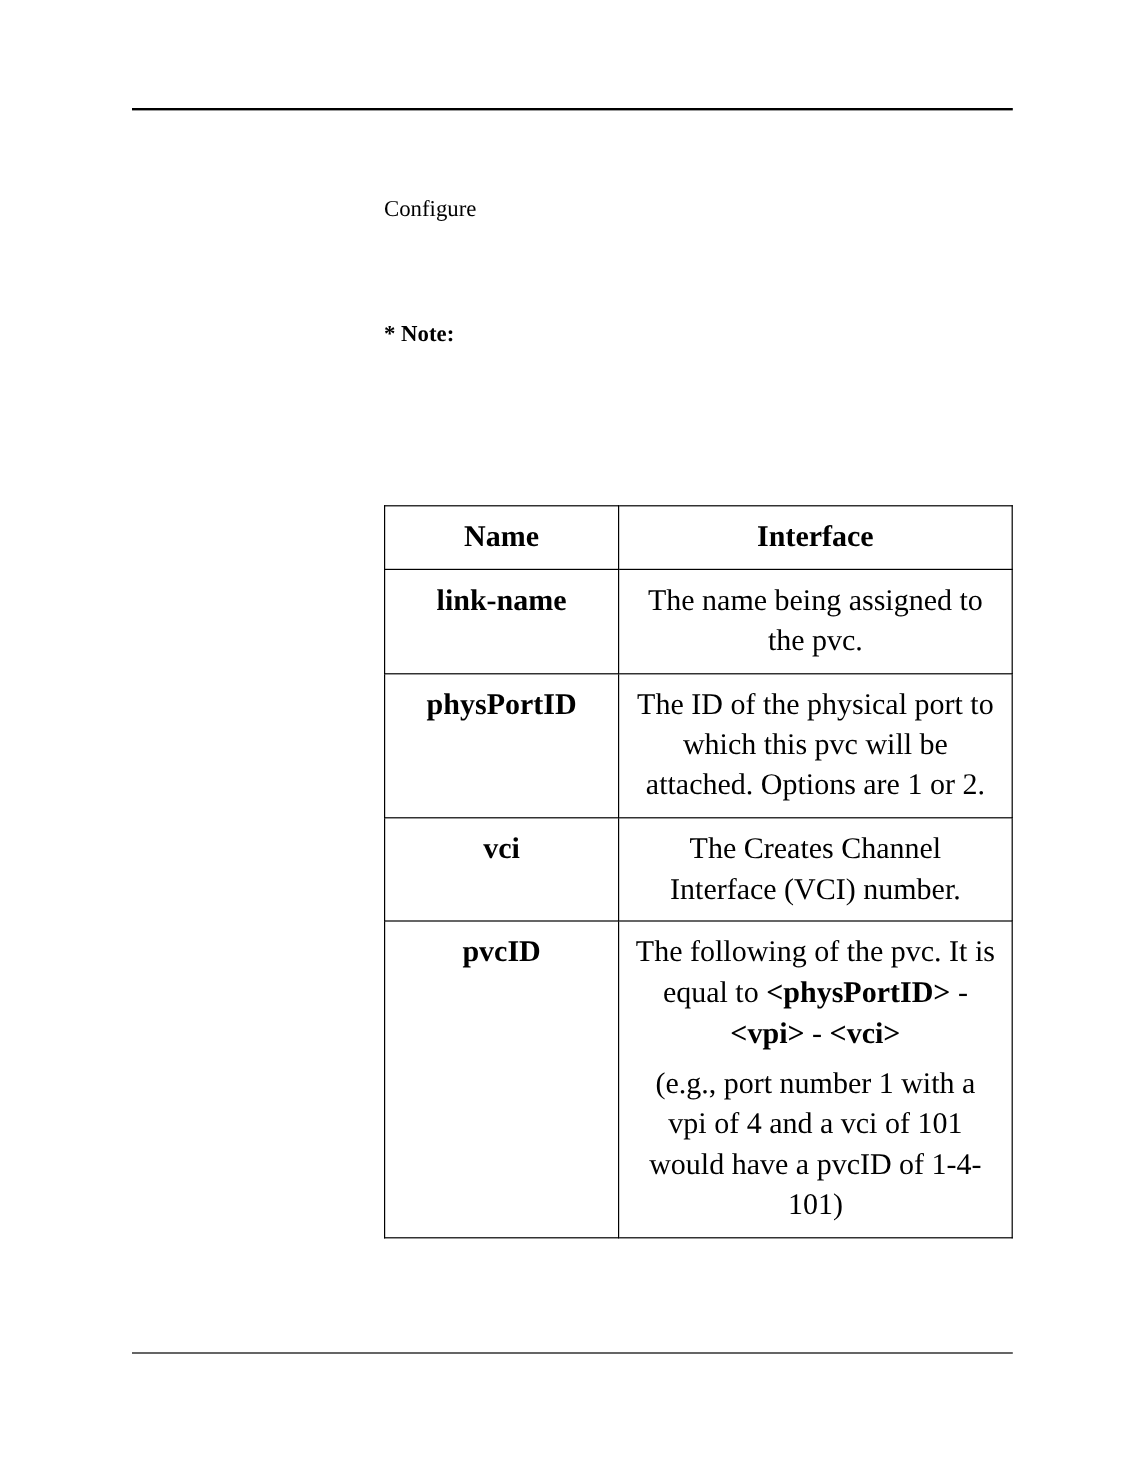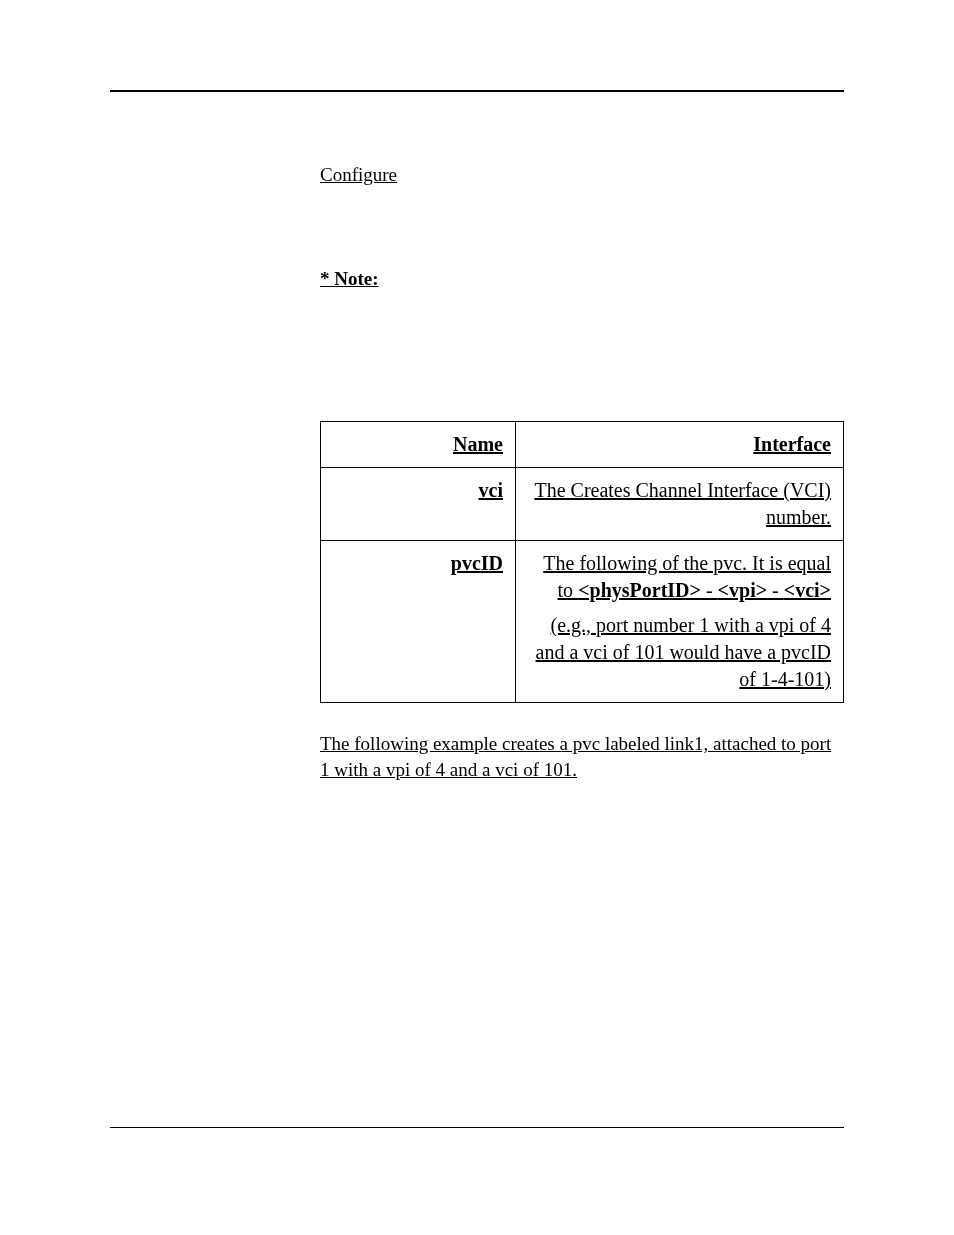--- a/index.html
+++ b/index.html
@@ -8,21 +8,20 @@
     font-family: "Times New Roman", Times, serif;
     color: #000;
     background: #fff;
   }
   .page {
     width: 954px;
     height: 1213px;
     box-sizing: border-box;
     padding: 90px 110px 120px 110px;
     position: relative;
-    text-decoration: underline;
   }
   .rule-top {
     border-top: 2px solid #000;
     margin-bottom: 70px;
   }
   .content {
     margin-left: 210px;
     font-size: 19px;
     line-height: 1.35;
   }
@@ -44,23 +43,23 @@
   }
   .tbl {
     border-collapse: collapse;
     width: 100%;
     margin-top: 130px;
     margin-bottom: 28px;
   }
   .tbl th, .tbl td {
     border: 1px solid #000;
     padding: 9px 12px;
-    text-align: right;
+    text-align: center;
     vertical-align: top;
-    font-size: 20px;
+    font-size: 25px;
   }
   .tbl th {
     font-weight: bold;
   }
   .tbl .name-col {
     width: 170px;
     font-weight: bold;
   }
   .row2 {
     margin-top: 8px;
@@ -93,36 +92,43 @@
       <div class="note-label">* Note:</div>
     </div>
 
     <table class="tbl">
       <tbody>
           <tr>
         <th>Name</th>
         <th>Interface</th>
       </tr>
       <tr>
+        <td class="name-col">link-name</td>
+        <td>The name being assigned to the pvc.</td>
+      </tr>
+      <tr>
+        <td class="name-col">physPortID</td>
+        <td>The ID of the physical port to which this pvc will be attached. Options are 1 or 2.</td>
+      </tr>
+      <tr>
         <td class="name-col">vci</td>
         <td>The Creates Channel Interface (VCI) number.</td>
       </tr>
       <tr>
         <td class="name-col">pvcID</td>
         <td>
           <div>
             <span>The following of the pvc. It is equal to </span><span class="bold">&lt;physPortID&gt;</span><span> - </span><span class="bold">&lt;vpi&gt;</span><span> - </span><span class="bold">&lt;vci&gt;</span>
           </div>
           <div class="row2">(e.g., port number 1 with a vpi of 4 and a vci of 101 would have a pvcID of 1-4-101)</div>
         </td>
       </tr>
     </tbody>
       </table>
 
-    <div class="para">The following example creates a pvc labeled link1, attached to port 1 with a vpi of 4 and a vci of 101.</div>
 
     <div class="gap-large"></div>
 
 
   </div>
 
   <div class="rule-bottom"></div>
 </div>
 
 </body></html>

